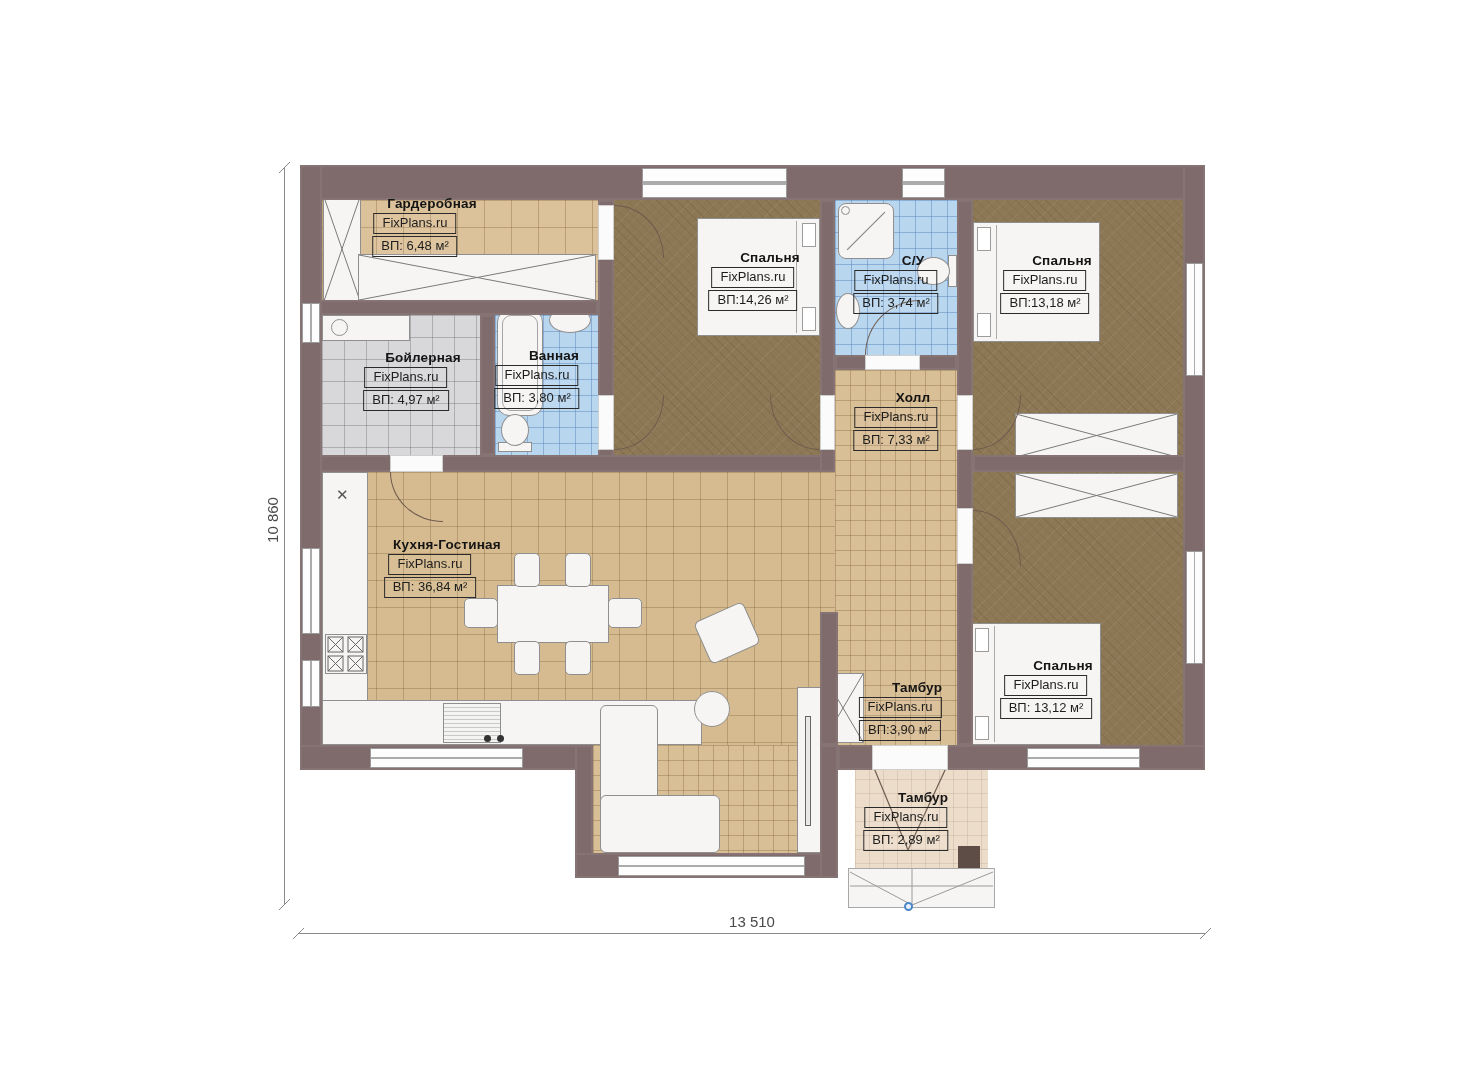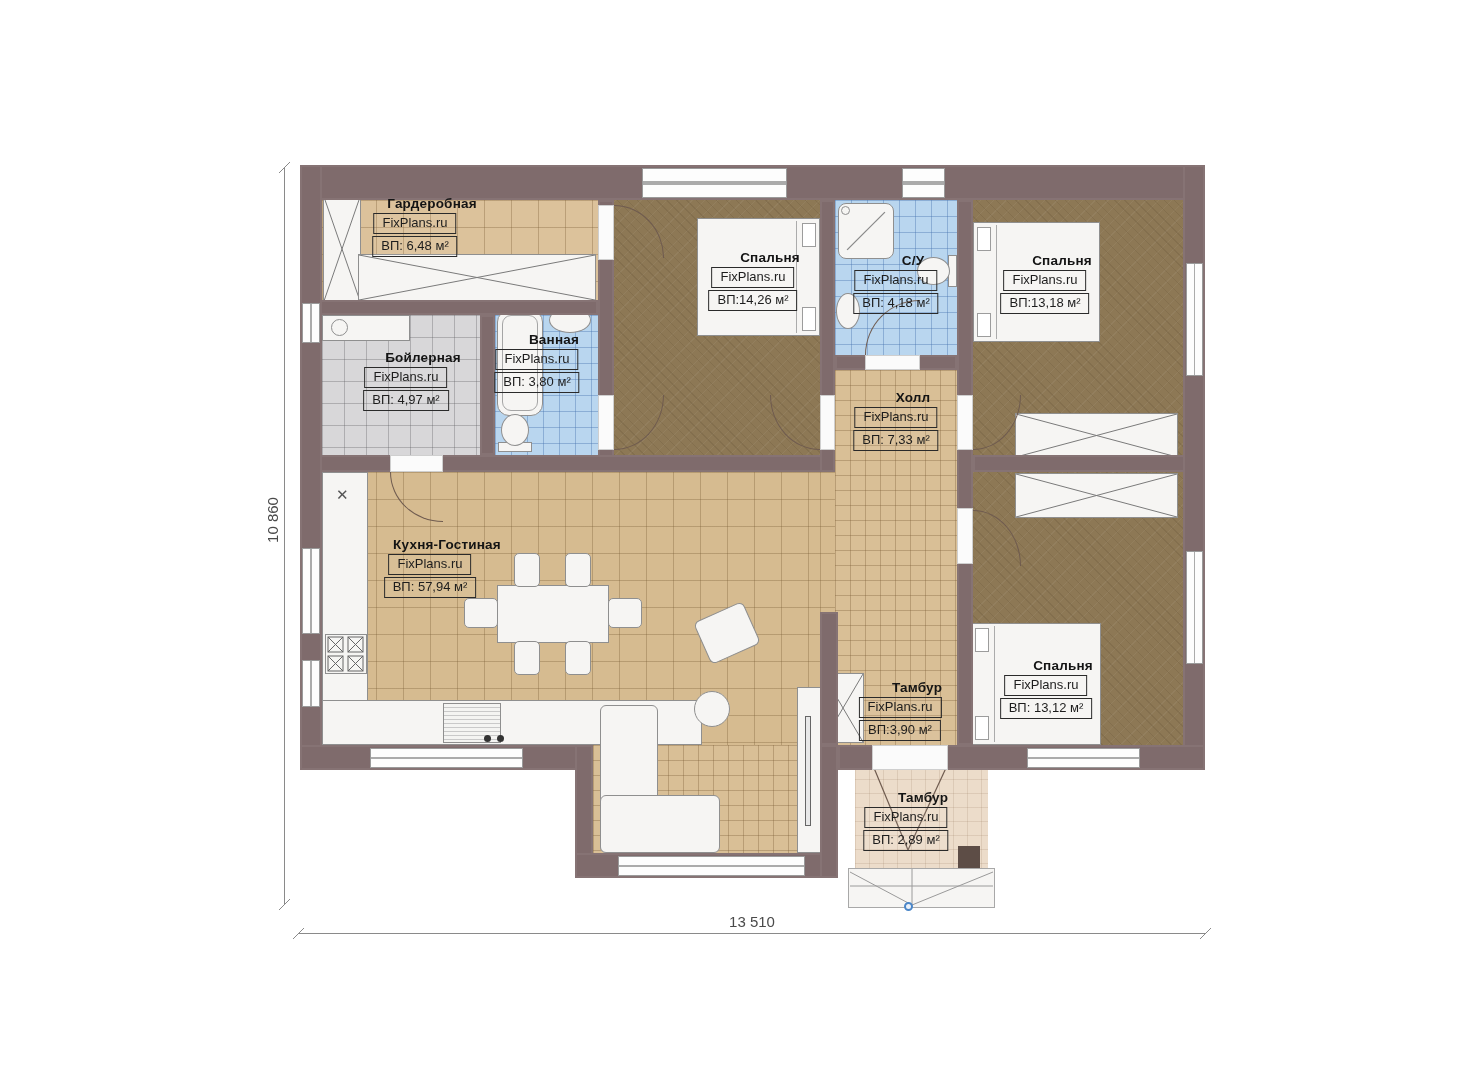--- a/index.html
+++ b/index.html
@@ -267,49 +267,49 @@
   <div class="rlabel" style="left:415px;top:196px;">
     <div class="rname">Гардеробная</div>
     <div class="rbox">FixPlans.ru</div>
     <div class="rbox">ВП: 6,48 м²</div>
   </div>
   <div class="rlabel" style="left:406px;top:350px;">
     <div class="rname">Бойлерная</div>
     <div class="rbox">FixPlans.ru</div>
     <div class="rbox">ВП: 4,97 м²</div>
   </div>
-  <div class="rlabel" style="left:537px;top:332px;">
+  <div class="rlabel" style="left:537px;top:348px;">
     <div class="rname">Ванная</div>
     <div class="rbox">FixPlans.ru</div>
     <div class="rbox">ВП: 3,80 м²</div>
   </div>
   <div class="rlabel" style="left:753px;top:250px;">
     <div class="rname">Спальня</div>
     <div class="rbox">FixPlans.ru</div>
     <div class="rbox">ВП:14,26 м²</div>
   </div>
   <div class="rlabel" style="left:896px;top:253px;">
     <div class="rname">С/У</div>
     <div class="rbox">FixPlans.ru</div>
-    <div class="rbox">ВП: 4,18 м²</div>
+    <div class="rbox">ВП: 3,74 м²</div>
   </div>
   <div class="rlabel" style="left:1045px;top:253px;">
     <div class="rname">Спальня</div>
     <div class="rbox">FixPlans.ru</div>
     <div class="rbox">ВП:13,18 м²</div>
   </div>
   <div class="rlabel" style="left:896px;top:390px;">
     <div class="rname">Холл</div>
     <div class="rbox">FixPlans.ru</div>
     <div class="rbox">ВП: 7,33 м²</div>
   </div>
   <div class="rlabel" style="left:430px;top:537px;">
     <div class="rname">Кухня-Гостиная</div>
     <div class="rbox">FixPlans.ru</div>
-    <div class="rbox">ВП: 57,94 м²</div>
+    <div class="rbox">ВП: 36,84 м²</div>
   </div>
   <div class="rlabel" style="left:900px;top:680px;">
     <div class="rname">Тамбур</div>
     <div class="rbox">FixPlans.ru</div>
     <div class="rbox">ВП:3,90 м²</div>
   </div>
   <div class="rlabel" style="left:1046px;top:658px;">
     <div class="rname">Спальня</div>
     <div class="rbox">FixPlans.ru</div>
     <div class="rbox">ВП: 13,12 м²</div>

